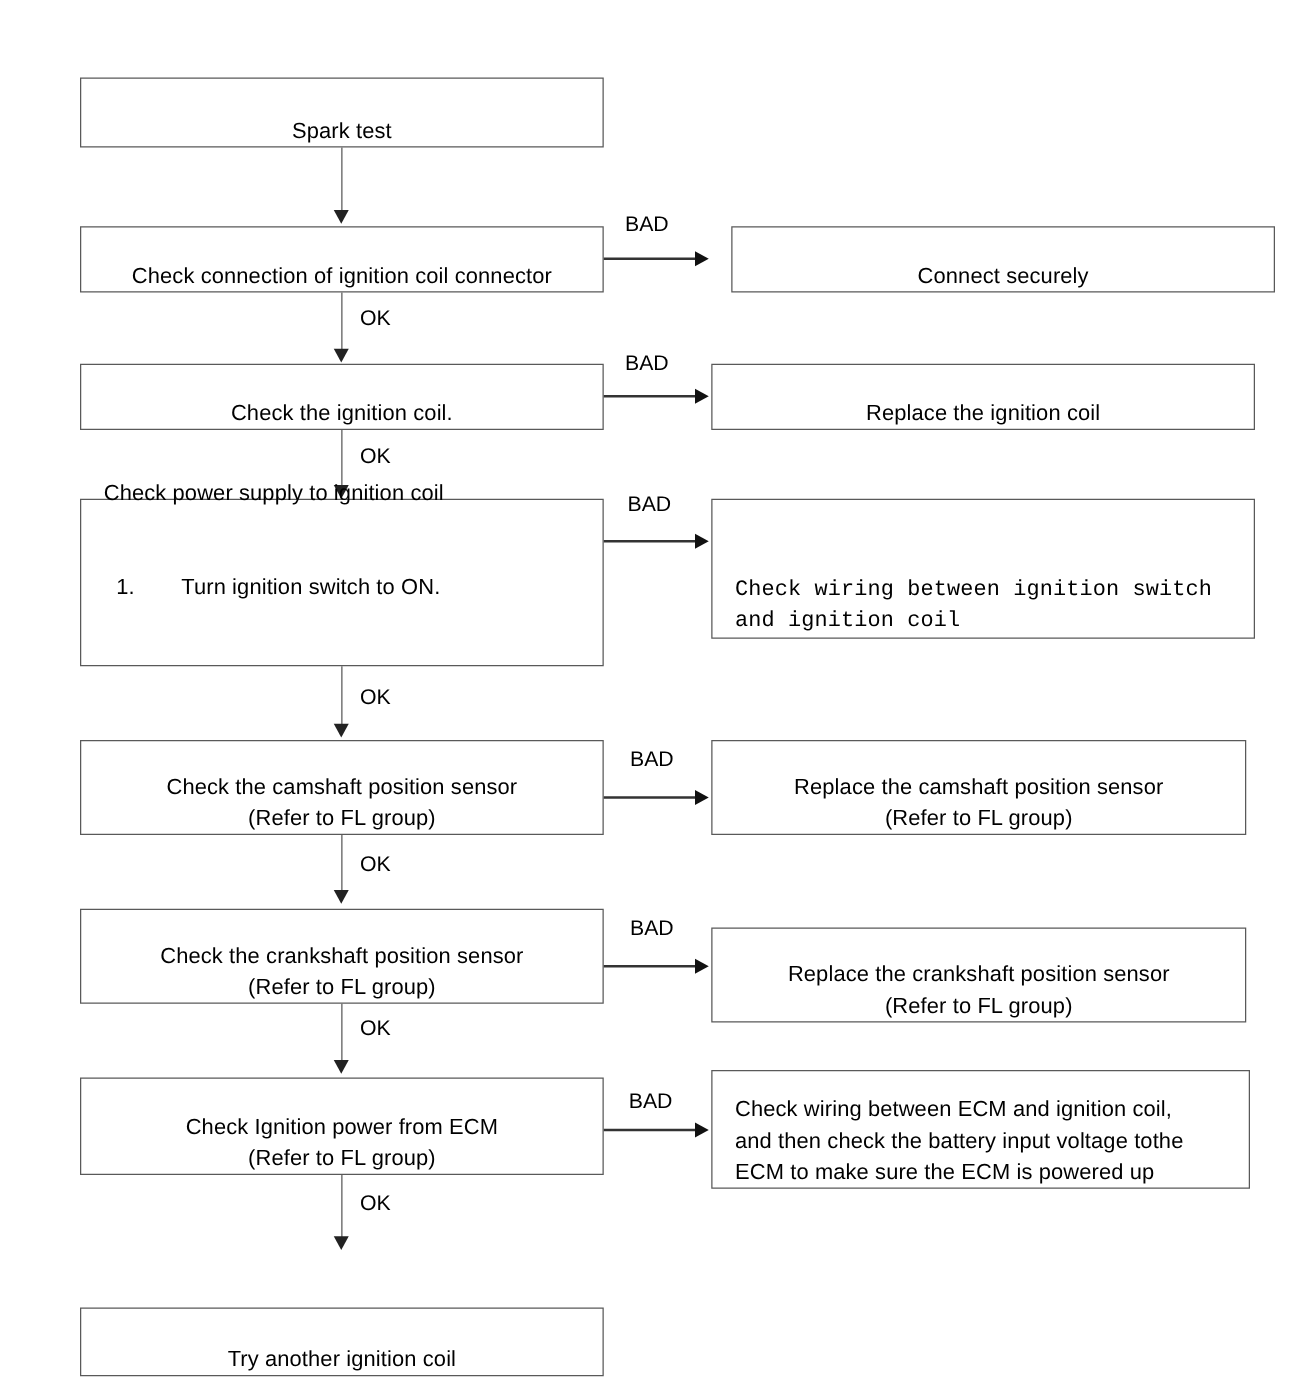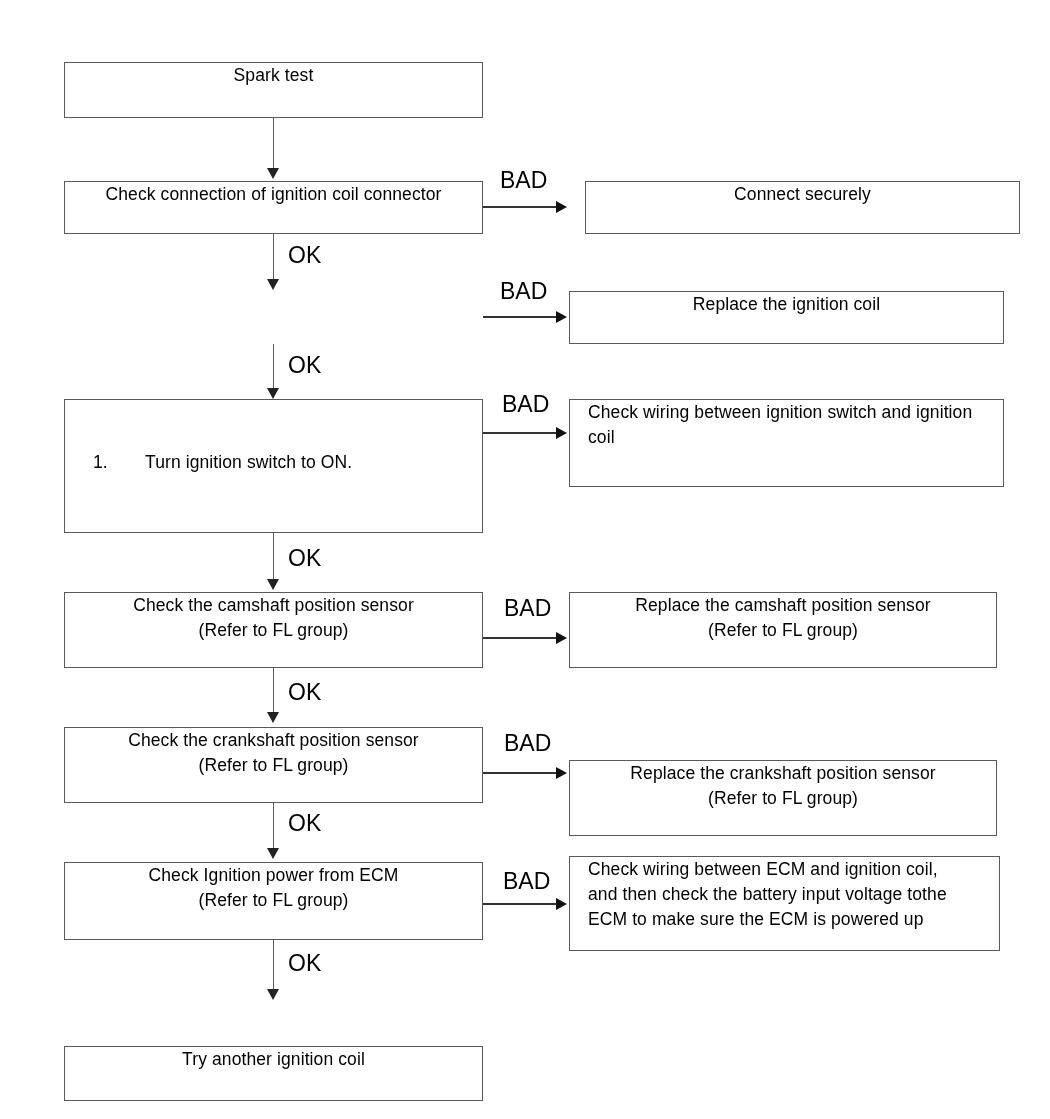--- a/index.html
+++ b/index.html
@@ -18,21 +18,21 @@
     height: 1119px;
     background: #ffffff;
     overflow: hidden;
   }
   .node {
     position: absolute;
     box-sizing: border-box;
     border: 1.6px solid #595959;
     background: #ffffff;
     display: flex;
-    align-items: flex-start;
+    align-items: flex-end;
     font-size: 17.5px;
     line-height: 25px;
     color: #000000;
     letter-spacing: 0.1px;
   }
   .node.center {
     justify-content: center;
     text-align: center;
   }
   .node.leftal {
@@ -90,21 +90,21 @@
   .arrow-right {
     position: absolute;
     width: 0;
     height: 0;
     border-top: 6px solid transparent;
     border-bottom: 6px solid transparent;
     border-left: 11px solid #111111;
   }
   .edge-label {
     position: absolute;
-    font-size: 23px;
+    font-size: 17px;
     line-height: 20px;
     color: #000000;
     white-space: nowrap;
   }
 </style>
 </head>
 <body>
 
 <div id="flowchart">
 
@@ -124,46 +124,50 @@
   <div class="edge-label" style="left:500px; top:170px;">BAD</div>
 
   <div class="node center" style="left:569px; top:181px; width:435px; height:53px;margin-left:16px;">
     <span class="inner">Connect securely</span>
   </div>
 
   <div class="vline" style="left:272.5px; top:234px; height:48px;"></div>
   <div class="arrow-down" style="left:267px; top:279px;"></div>
   <div class="edge-label" style="left:288px; top:245px;">OK</div>
 
+  <div class="node center" style="left:64px; top:291px; width:419px; height:53px;">
+    <span class="inner">Check the ignition coil.</span>
+  </div>
 
   <div class="hline" style="left:483px; top:316px; width:75px;"></div>
   <div class="arrow-right" style="left:556px; top:311px;"></div>
   <div class="edge-label" style="left:500px; top:281px;">BAD</div>
 
   <div class="node center" style="left:569px; top:291px; width:435px; height:53px;">
     <span class="inner">Replace the ignition coil</span>
   </div>
 
   <div class="vline" style="left:272.5px; top:344px; height:47px;"></div>
   <div class="arrow-down" style="left:267px; top:388px;"></div>
   <div class="edge-label" style="left:288px; top:355px;">OK</div>
 
   <div class="node leftal" style="left:64px; top:399px; width:419px; height:134px;">
     <div class="inner">
+      <span class="heading">Check power supply to ignition coil</span>
       <ul class="olist">
         <li><span class="num">1.</span><span>Turn ignition switch to ON.</span></li>
       </ul>
     </div>
   </div>
 
   <div class="hline" style="left:483px; top:432px; width:75px;"></div>
   <div class="arrow-right" style="left:556px; top:427px;"></div>
   <div class="edge-label" style="left:502px; top:394px;">BAD</div>
 
-  <div class="node leftal" style="left:569px; top:399px; width:435px; height:88px;">
+  <div class="node leftal" style="left:569px; top:399px; width:435px; height:112px;font-family:Liberation Mono, monospace;">
     <span class="inner">Check wiring between ignition switch and ignition coil</span>
   </div>
 
   <div class="vline" style="left:272.5px; top:533px; height:48px;"></div>
   <div class="arrow-down" style="left:267px; top:579px;"></div>
   <div class="edge-label" style="left:288px; top:548px;">OK</div>
 
   <div class="node center" style="left:64px; top:592px; width:419px; height:76px;">
     <span class="inner">Check the camshaft position sensor
 (Refer to FL group)</span>
@@ -184,21 +188,21 @@
 
   <div class="node center" style="left:64px; top:727px; width:419px; height:76px;">
     <span class="inner">Check the crankshaft position sensor
 (Refer to FL group)</span>
   </div>
 
   <div class="hline" style="left:483px; top:772px; width:75px;"></div>
   <div class="arrow-right" style="left:556px; top:767px;"></div>
   <div class="edge-label" style="left:504px; top:733px;">BAD</div>
 
-  <div class="node center" style="left:569px; top:760px; width:428px; height:76px;">
+  <div class="node center" style="left:569px; top:742px; width:428px; height:76px;">
     <span class="inner">Replace the crankshaft position sensor
 (Refer to FL group)</span>
   </div>
 
   <div class="vline" style="left:272.5px; top:803px; height:46px;"></div>
   <div class="arrow-down" style="left:267px; top:848px;"></div>
   <div class="edge-label" style="left:288px; top:813px;">OK</div>
 
   <div class="node center" style="left:64px; top:862px; width:419px; height:78px;">
     <span class="inner">Check Ignition power from ECM

